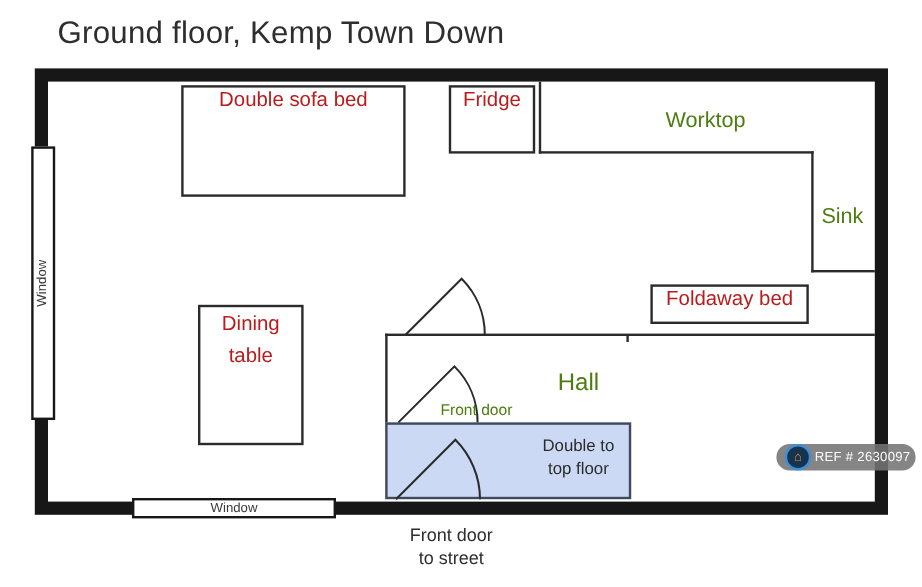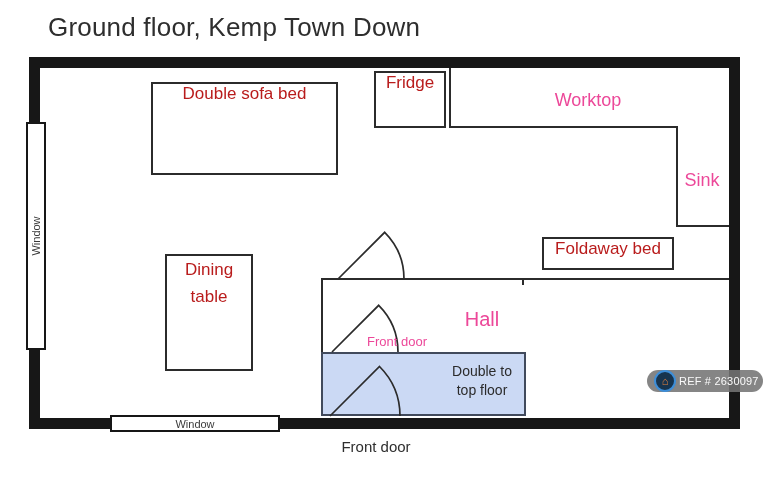--- a/index.html
+++ b/index.html
@@ -13,21 +13,21 @@
   }
   .plan-outline{
     position:absolute;left:29px;top:57px;width:711px;height:372px;
     border:11px solid #171717;box-sizing:border-box;background:#ffffff;
   }
   .room-box{
     position:absolute;box-sizing:border-box;border:2px solid #2b2b2b;background:#ffffff;
     display:flex;justify-content:center;text-align:center;color:#b91c1c;
   }
   .line{position:absolute;background:#2b2b2b;}
-  .lbl{position:absolute;color:#ec4899;white-space:nowrap;}
+  .lbl{position:absolute;color:#4d7c0f;white-space:nowrap;}
   .center-x{transform:translateX(-50%);}
   .stairs-box{
     position:absolute;left:321px;top:352px;width:205px;height:64px;box-sizing:border-box;
     background:#cbd9f4;border:2px solid #414a5c;
   }
   .stairs-label{
     position:absolute;left:434px;top:362px;width:96px;text-align:center;
     font-size:14px;line-height:19px;color:#2b2b2b;
   }
   .street-label{
@@ -56,21 +56,21 @@
 </style>
 </head>
 <body>
 
 <div class="canvas">
 
   <div class="title">Ground floor, Kemp Town Down</div>
 
   <div class="plan-outline"></div>
 
-  <div class="room-box" style="left:151px;top:82px;width:187px;height:93px;font-size:17px;">
+  <div class="room-box" style="left:151px;top:71px;width:187px;height:93px;font-size:17px;">
     <span>Double sofa bed</span>
   </div>
 
   <div class="room-box" style="left:374px;top:71px;width:72px;height:57px;font-size:17px;">
     <span>Fridge</span>
   </div>
 
   <div class="room-box" style="left:542px;top:237px;width:132px;height:33px;font-size:17px;">
     <span>Foldaway bed</span>
   </div>
@@ -100,20 +100,21 @@
   <svg class="doors" viewBox="0 0 768 489" fill="none" stroke="#2b2b2b" stroke-width="1.7">
     <path d="M338,279 L384.7,232.3 A66,66 0 0 1 404,279"></path>
     <path d="M332,352 L378.7,305.3 A66,66 0 0 1 398,352"></path>
     <path d="M330,416 L379.5,366.5 A70,70 0 0 1 400,416"></path>
   </svg>
 
   <div class="lbl center-x" style="left:397px;top:334px;font-size:13px;">Front door</div>
 
   <div class="street-label">
     <div>Front door</div>
+    <div>to street</div>
   </div>
 
   <div class="window window-left">
     <span>Window</span>
   </div>
   <div class="window window-bottom">
     <span>Window</span>
   </div>
 
   <div class="badge">

